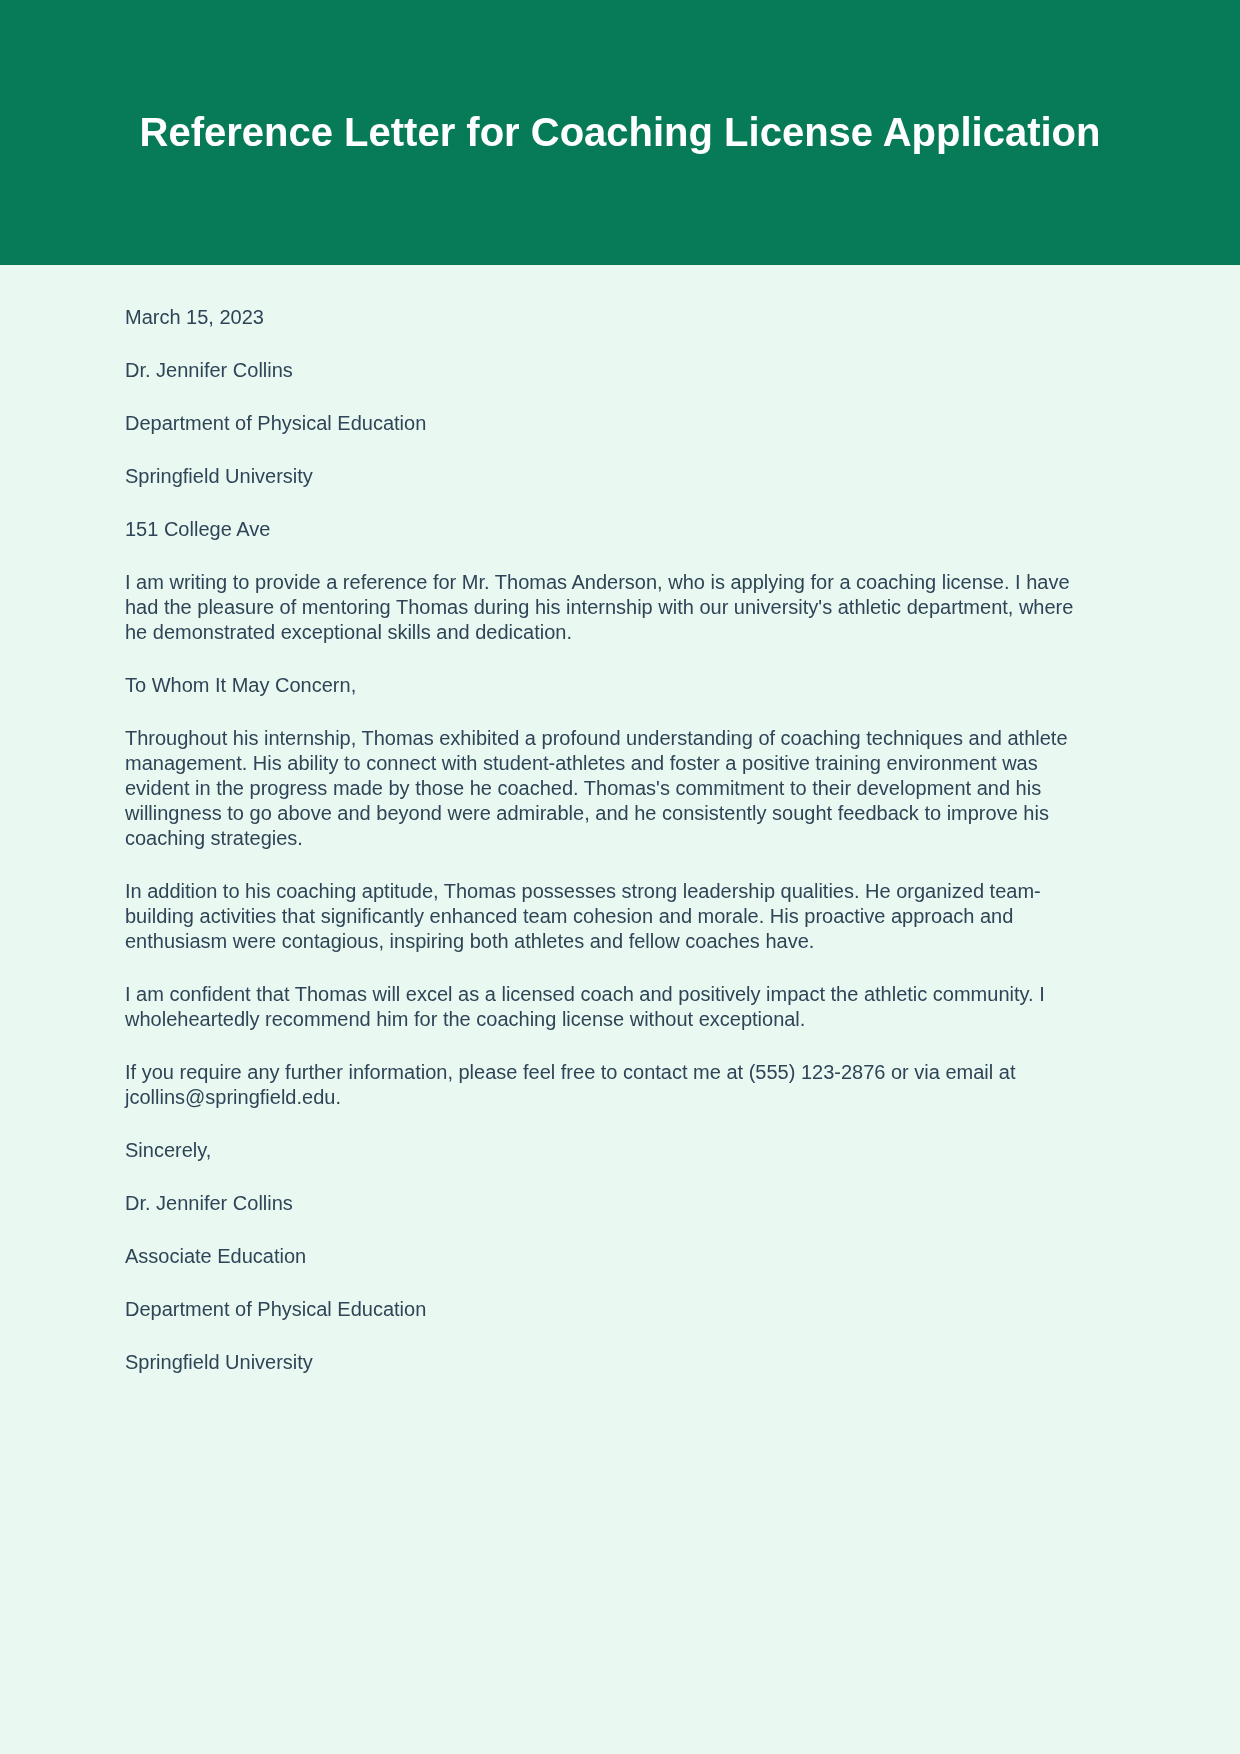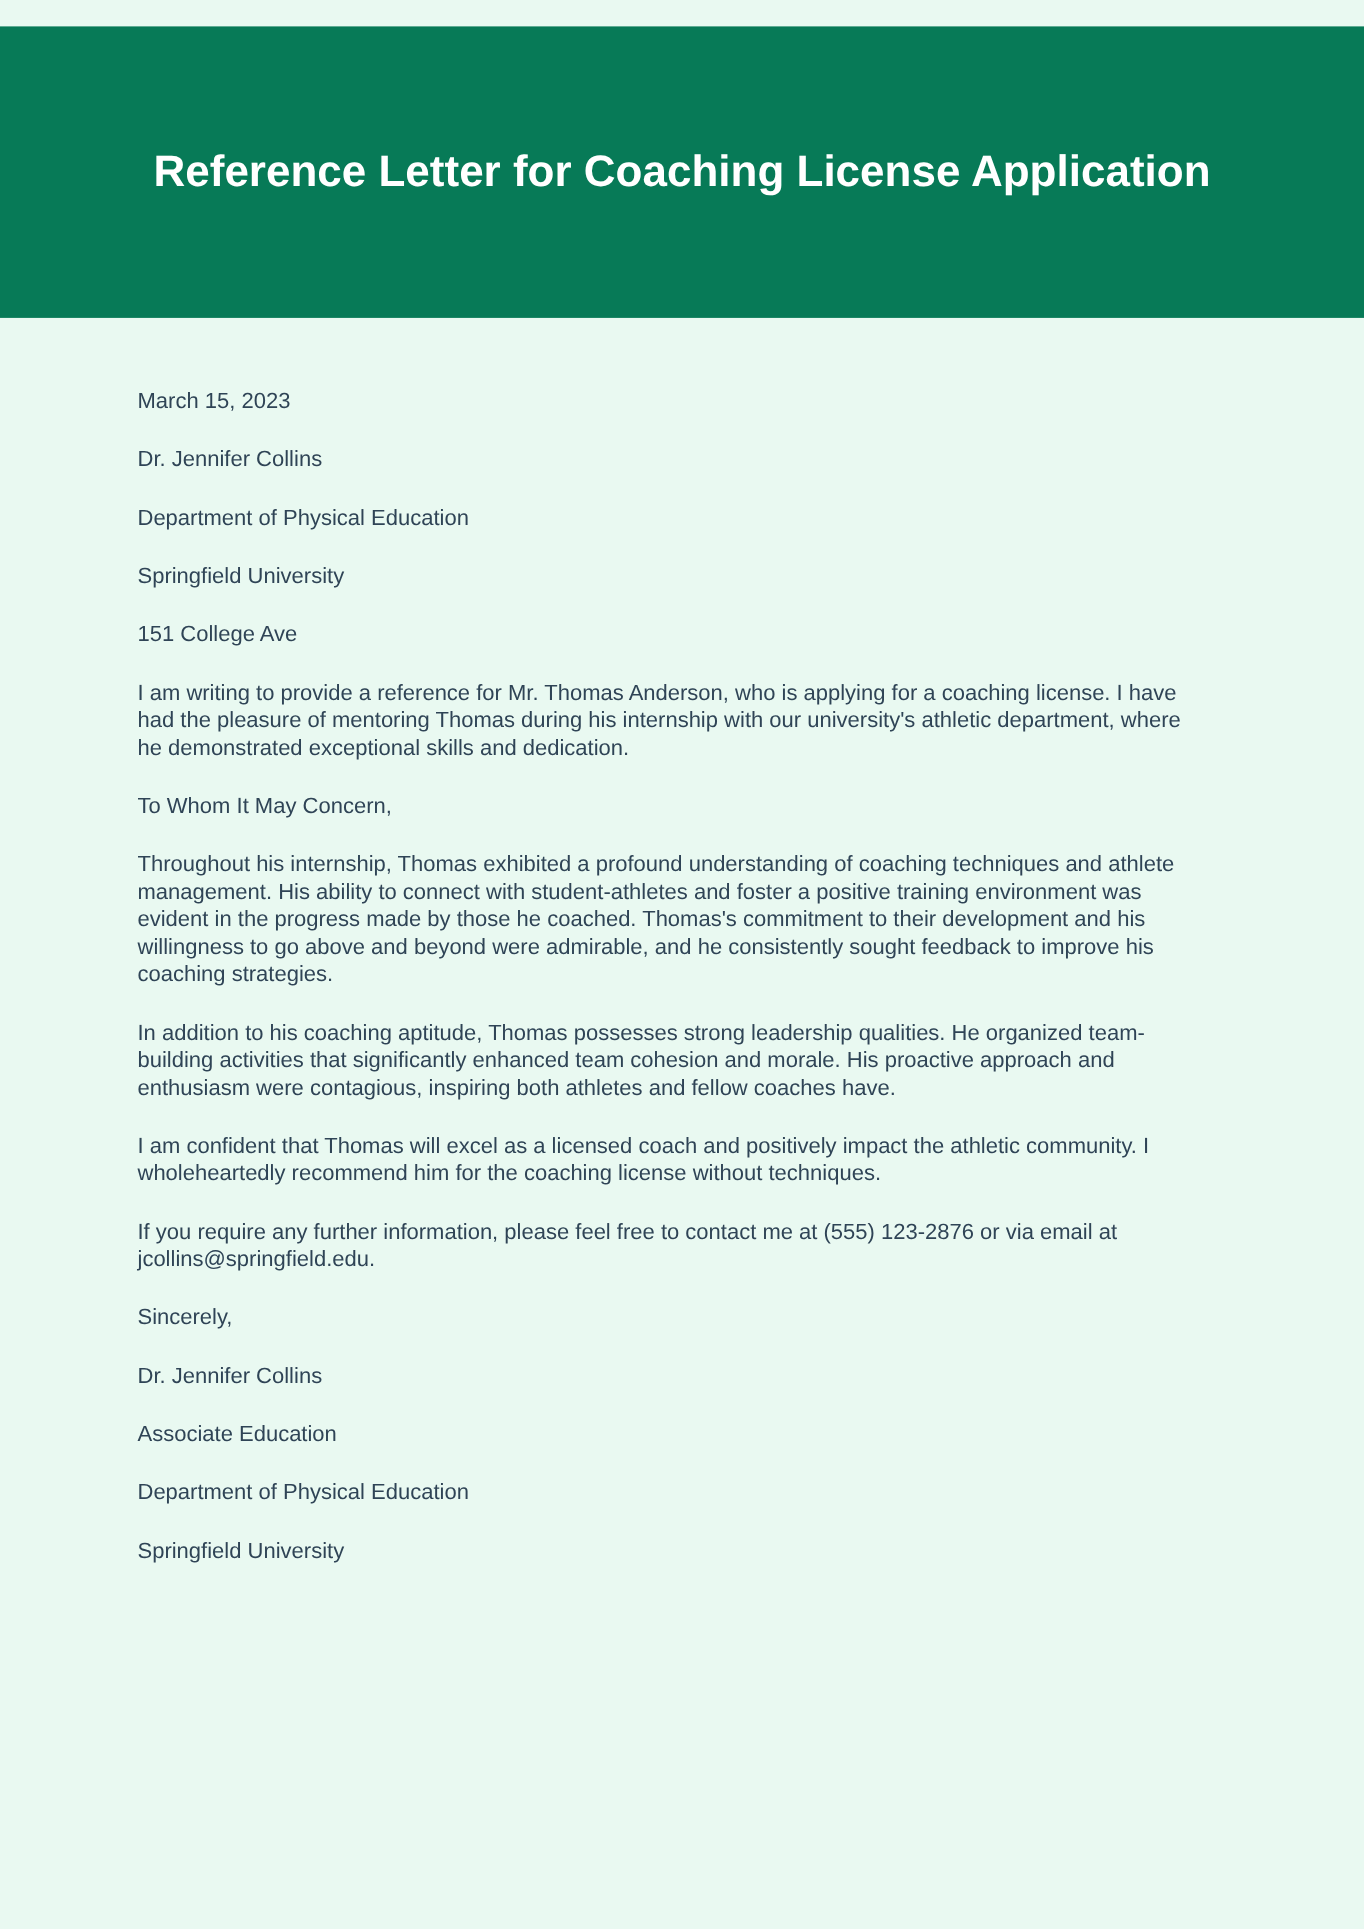--- a/index.html
+++ b/index.html
@@ -21,34 +21,32 @@
     position: relative;
   }
   .header-banner {
     width: 100%;
     height: 265px;
     background: #077a57;
     display: flex;
     align-items: center;
     justify-content: center;
     box-sizing: border-box;
-    margin-top: 24px;
   }
   .header-banner h1 {
     margin: 0;
     color: #ffffff;
     font-size: 40px;
     font-weight: 700;
     letter-spacing: 0px;
     text-align: center;
   }
   .letter-body {
     box-sizing: border-box;
     padding: 40px 140px 0 125px;
-    margin-top: 24px;
   }
   .letter-body p {
     margin: 0 0 28px 0;
     font-size: 20px;
     line-height: 25px;
     color: #2f4456;
   }
 </style>
 </head>
 <body>
@@ -73,21 +71,21 @@
 
 
     <p>I am writing to provide a reference for Mr. Thomas Anderson, who is applying for a coaching license. I have had the pleasure of mentoring Thomas during his internship with our university's athletic department, where he demonstrated exceptional skills and dedication.</p>
 
     <p>To Whom It May Concern,</p>
 
     <p>Throughout his internship, Thomas exhibited a profound understanding of coaching techniques and athlete management. His ability to connect with student-athletes and foster a positive training environment was evident in the progress made by those he coached. Thomas's commitment to their development and his willingness to go above and beyond were admirable, and he consistently sought feedback to improve his coaching strategies.</p>
 
     <p>In addition to his coaching aptitude, Thomas possesses strong leadership qualities. He organized team-building activities that significantly enhanced team cohesion and morale. His proactive approach and enthusiasm were contagious, inspiring both athletes and fellow coaches have.</p>
 
-    <p>I am confident that Thomas will excel as a licensed coach and positively impact the athletic community. I wholeheartedly recommend him for the coaching license without techniques.</p>
+    <p>I am confident that Thomas will excel as a licensed coach and positively impact the athletic community. I wholeheartedly recommend him for the coaching license without exceptional.</p>
 
     <p>If you require any further information, please feel free to contact me at (555) 123-2876 or via email at jcollins@springfield.edu.</p>
 
     <p>Sincerely,</p>
 
     <p>Dr. Jennifer Collins</p>
 
     <p>Associate Education</p>
 
     <p>Department of Physical Education</p>

